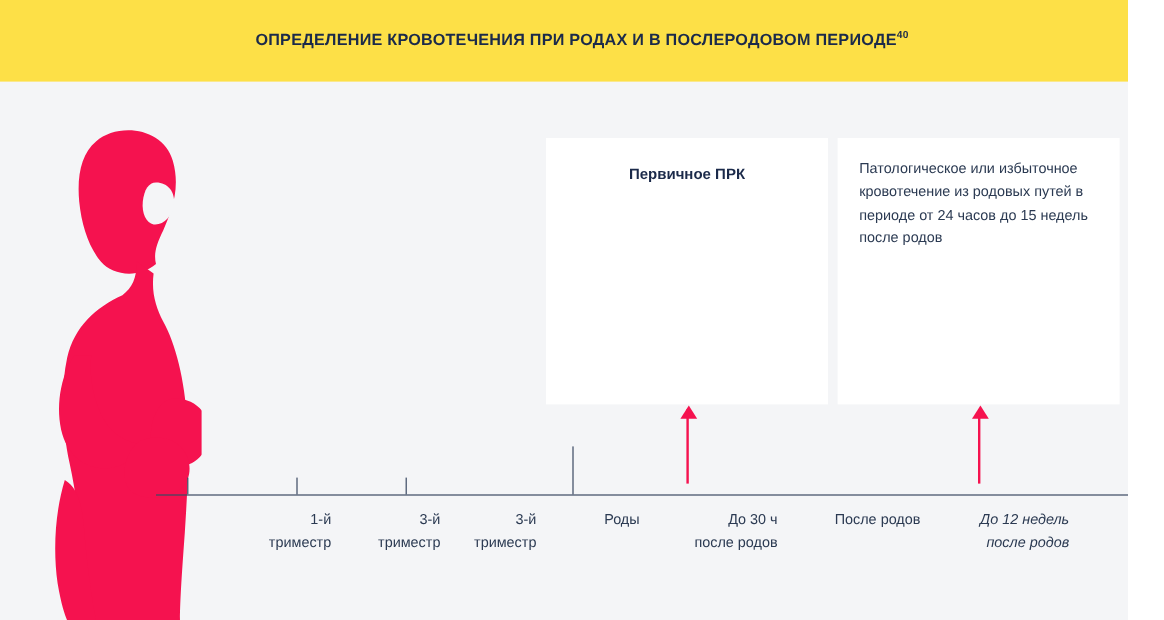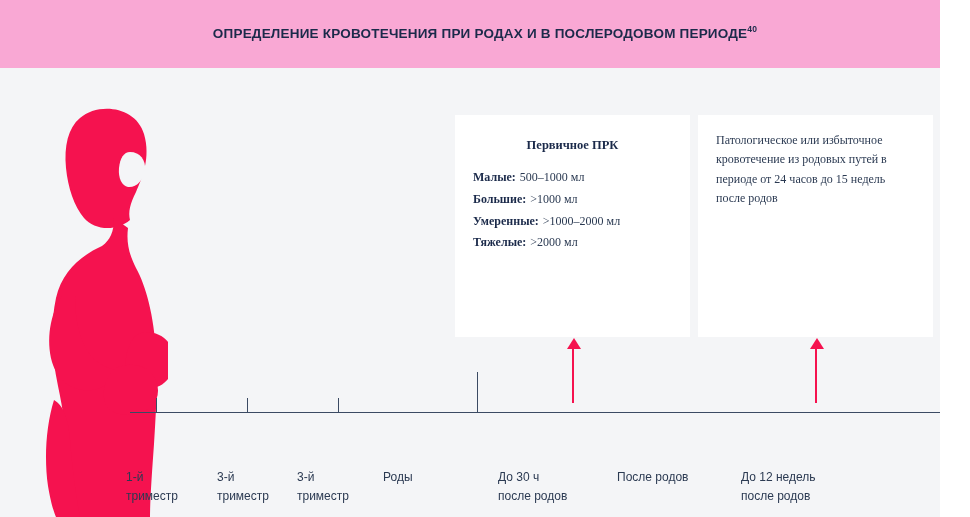--- a/index.html
+++ b/index.html
@@ -9,21 +9,21 @@
   }
   body {
     font-family: "Liberation Sans", sans-serif;
     -webkit-font-smoothing: antialiased;
   }
   #page {
     position: relative;
     width: 940px;
     height: 517px;
     overflow: hidden;
-    background: #f9a8d4;
+    background: #fde047;
   }
 
   
   #title-bar {
     position: absolute;
     left: 0;
     top: 0;
     width: 970px;
     height: 68px;
   }
@@ -61,21 +61,20 @@
     left: 18px;
     top: 100px;
     width: 150px;
     height: 417px;
   }
 
   
   .card {
     position: absolute;
     background: #ffffff;
-    font-family: Liberation Serif, serif;
   }
   #card-primary {
     left: 455px;
     top: 115px;
     width: 235px;
     height: 222px;
   }
   #card-secondary {
     left: 698px;
     top: 115px;
@@ -129,25 +128,24 @@
   }
   .tick-tall {
     top: 372px;
     height: 40px;
   }
   .axis-label {
     position: absolute;
     top: 424px;
     width: 150px;
     margin-left: -75px;
-    text-align: left;
+    text-align: right;
     font-size: 12px;
     line-height: 1.55;
     color: #2b3a52;
-    margin-top: 44px;
   }
 
   
   .arrow {
     position: absolute;
     width: 2px;
     background: #f5124f;
   }
   .arrow-head {
     position: absolute;
@@ -194,34 +192,20 @@
 
         <path d="M98 268 C 110 262, 126 264, 134 274 C 142 284, 142 298, 134 306 C 124 316, 104 318, 92 310 C 82 303, 84 278, 98 268 Z"></path>
 
         <path d="M36 300 C 28 326, 26 358, 30 386 C 33 404, 36 412, 38 417 L 62 417 C 58 396, 54 366, 52 340 C 50 318, 46 306, 36 300 Z"></path>
       </g>
     </svg>
   </div>
 
   <div class="card" id="card-primary">
     <div class="card-title">Первичное ПРК</div>
-    <div class="sev-list">
-      <div class="sev-row">
-        <span class="sev-label">Малые:</span><span class="sev-val">500–1000 мл</span>
-      </div>
-      <div class="sev-row">
-        <span class="sev-label">Большие:</span><span class="sev-val">&gt;1000 мл</span>
-      </div>
-      <div class="sev-row">
-        <span class="sev-label">Умеренные:</span><span class="sev-val">&gt;1000–2000 мл</span>
-      </div>
-      <div class="sev-row">
-        <span class="sev-label">Тяжелые:</span><span class="sev-val">&gt;2000 мл</span>
-      </div>
-    </div>
   </div>
 
   <div class="card" id="card-secondary">
     <div class="card-body">Патологическое или избыточное кровотечение из родовых путей в периоде от 24 часов до 15 недель после родов</div>
   </div>
 
   <div class="arrow" style="left:572px; top:341px; height:62px;"></div>
   <div class="arrow-head" style="left:573px; top:338px;"></div>
 
   <div class="arrow" style="left:815px; top:341px; height:62px;"></div>
@@ -249,18 +233,18 @@
   <div class="axis-label" style="left:458px;">
     <span>Роды</span>
   </div>
   <div class="axis-label" style="left:573px;">
     <span>До 30 ч</span><br>
     <span>после родов</span>
   </div>
   <div class="axis-label" style="left:692px;">
     <span>После родов</span>
   </div>
-  <div class="axis-label" style="left:816px;">
+  <div class="axis-label" style="left:816px;font-style:italic;">
     <span>До 12 недель</span><br>
     <span>после родов</span>
   </div>
 
 </div>
 
 </body></html>

